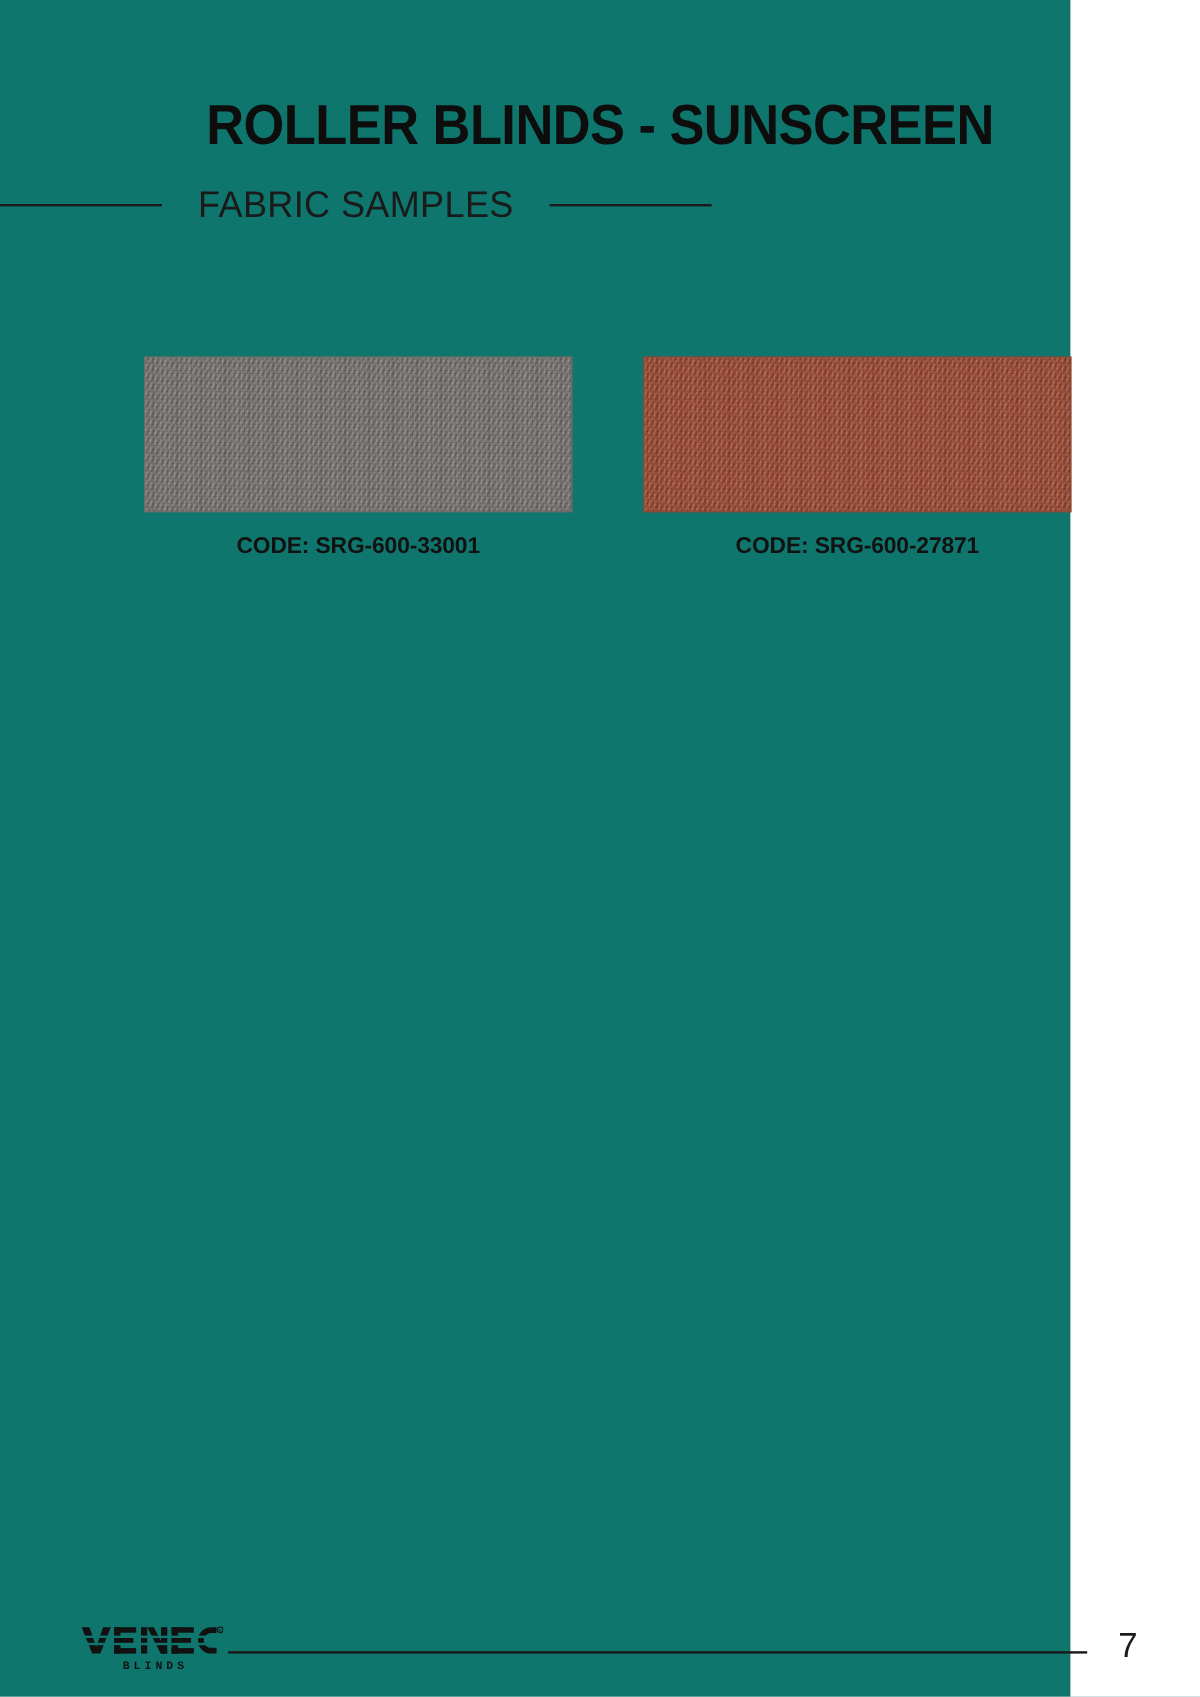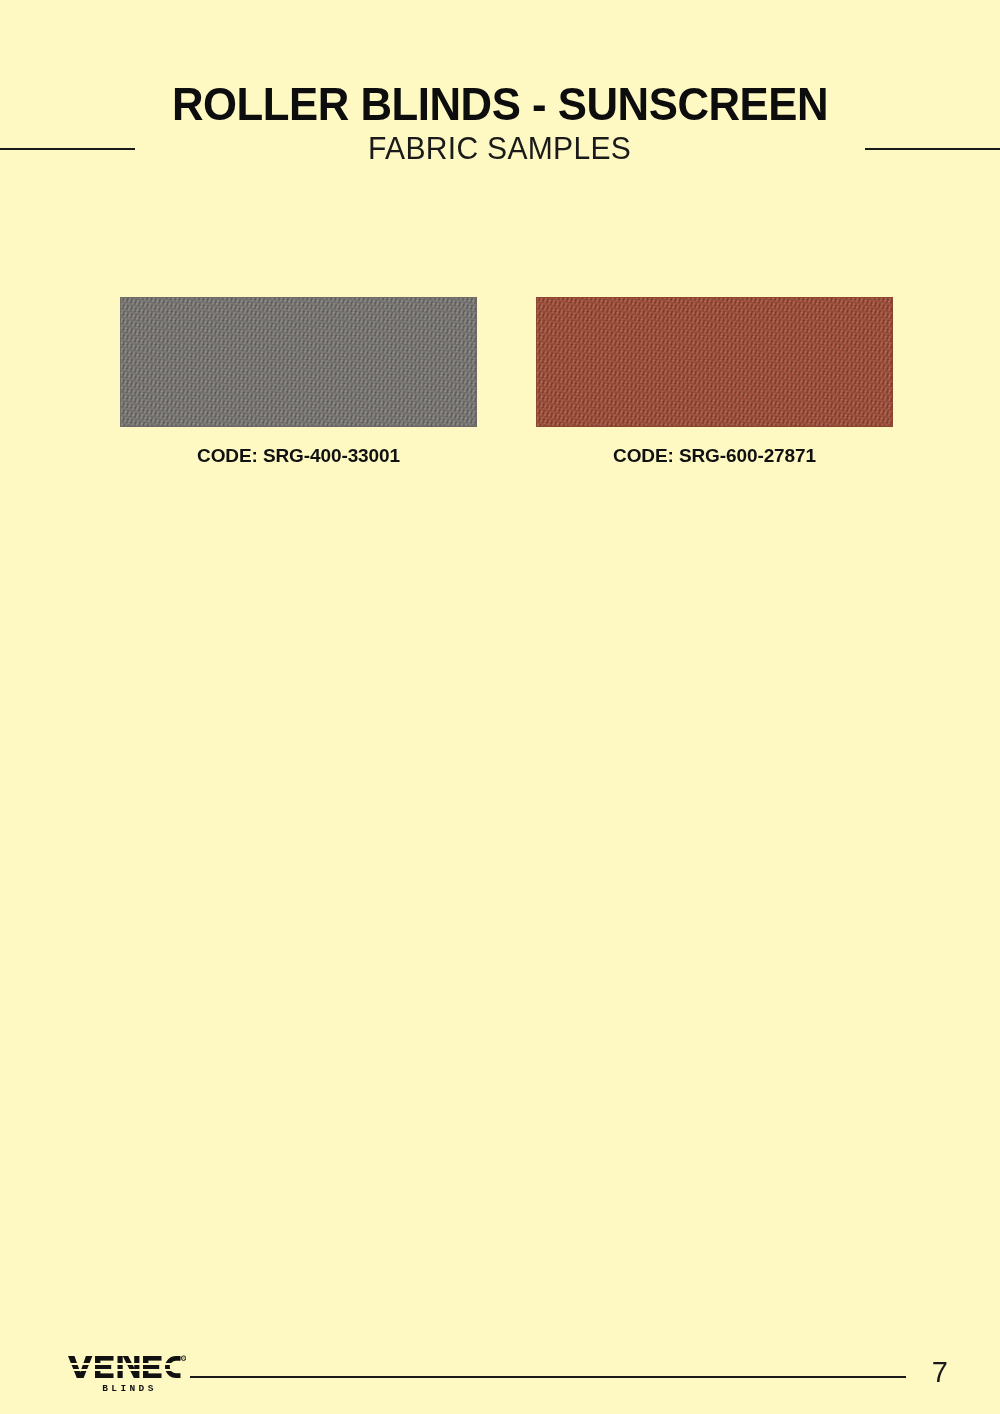--- a/index.html
+++ b/index.html
@@ -10,23 +10,23 @@
     width: 1000px;
     height: 1414px;
     background: #ffffff;
     font-family: "Liberation Sans", sans-serif;
     position: relative;
     overflow: hidden;
   }
 
   .page {
     position: relative;
-    width: 1000px;
+    width: 892px;
     height: 1414px;
-    background: #fef9c3;
+    background: #0f766e;
   }
 
   
   .header {
     position: absolute;
     top: 78px;
     left: 0;
     width: 1000px;
     text-align: center;
   }
@@ -39,21 +39,23 @@
     line-height: 1.12;
     margin: 0;
     transform: scaleX(0.93);
     transform-origin: center;
     white-space: nowrap;
   }
 
   .subtitle-row {
     display: flex;
     align-items: center;
-    justify-content: space-between;
+    justify-content: flex-start;
+    margin-top: 22px;
+    gap: 26px;
   }
   .rule {
     width: 135px;
     height: 2px;
     background: #1a1a1a;
   }
   .subtitle {
     font-family: "Liberation Sans", sans-serif;
     font-size: 31px;
     font-weight: normal;
@@ -200,21 +202,21 @@
       <span class="rule"></span>
       <span class="subtitle">FABRIC SAMPLES</span>
       <span class="rule"></span>
     </div>
   </div>
 
   <div class="grid">
 
     <div class="cell">
       <div class="swatch" style="background-color: rgb(122, 119, 116);"></div>
-      <div class="swatch-code">CODE: SRG-400-33001</div>
+      <div class="swatch-code">CODE: SRG-600-33001</div>
     </div>
 
 
 
     <div class="cell">
       <div class="swatch" style="background-color: rgb(158, 79, 58);"></div>
       <div class="swatch-code">CODE: SRG-600-27871</div>
     </div>
 
   </div>

